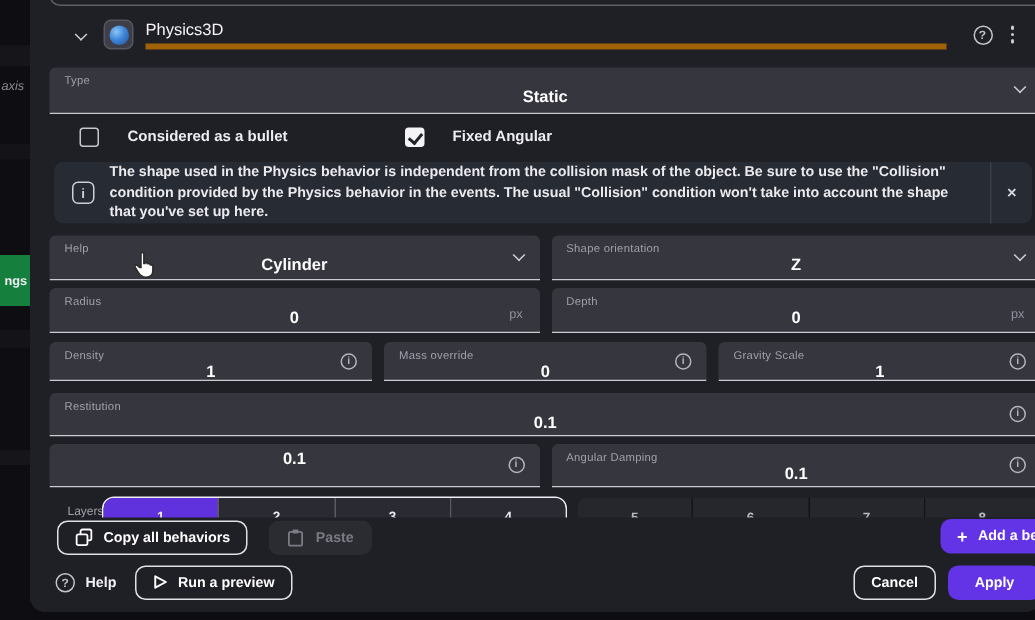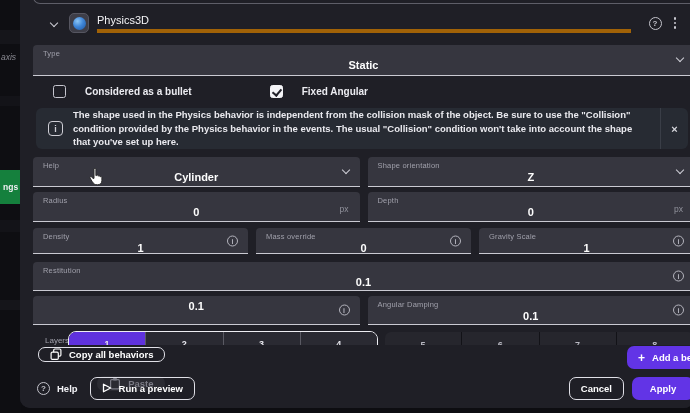--- a/index.html
+++ b/index.html
@@ -75,21 +75,21 @@
   .lgrp2 { position:absolute; left:352px; right:0; top:1px; height:25px; display:flex;
            border-radius:6px 6px 0 0; overflow:hidden; }
   .lbtn { flex:1; display:flex; align-items:center; justify-content:center; font-size:9px; font-weight:bold;
            color:#e8e8ee; background:#2a2a32; border-right:1px solid #5a5a63; }
   .lbtn:last-child { border-right:none; }
   .lbtn.sel { background:#5f32dd; }
   .lgrp2 .lbtn { background:#26262d; color:#b9b9c2; border-right:1px solid #121217; }
 
   
   .footer { position:absolute; left:0; right:0; top:359px; height:63px; background:#1f1f26; }
-  .bb-row { position:absolute; left:18px; top:2px; height:23px; display:flex; align-items:flex-end; gap:14px;flex-direction:column; }
+  .bb-row { position:absolute; left:18px; top:2px; height:23px; display:flex; align-items:flex-end; gap:14px; }
   .pill { display:flex; align-items:center; gap:7px; height:23px; padding:0 11px; border-radius:7px;
           border:1px solid #e0e0e7; color:#fff; font-size:9.5px; font-weight:bold; background:transparent; cursor:pointer; }
   .pill.ghost { border-color:transparent; background:#2b2b32; color:#7b7b85; }
   .pill.primary { border:none; background:#6234e6; color:#fff; }
   .addb { position:absolute; left:607px; top:1px; width:120px; }
   .addb .plus { font-size:12px; font-weight:bold; }
   .actions { position:absolute; left:0; right:0; top:23px; height:40px; display:flex; align-items:center; }
   .help-grp { display:flex; align-items:center; gap:7px; margin-left:17px; margin-right:12px; }
   .help-txt { color:#f2f2f6; font-size:9.5px; font-weight:bold; }
   .spacer { flex:1; }

